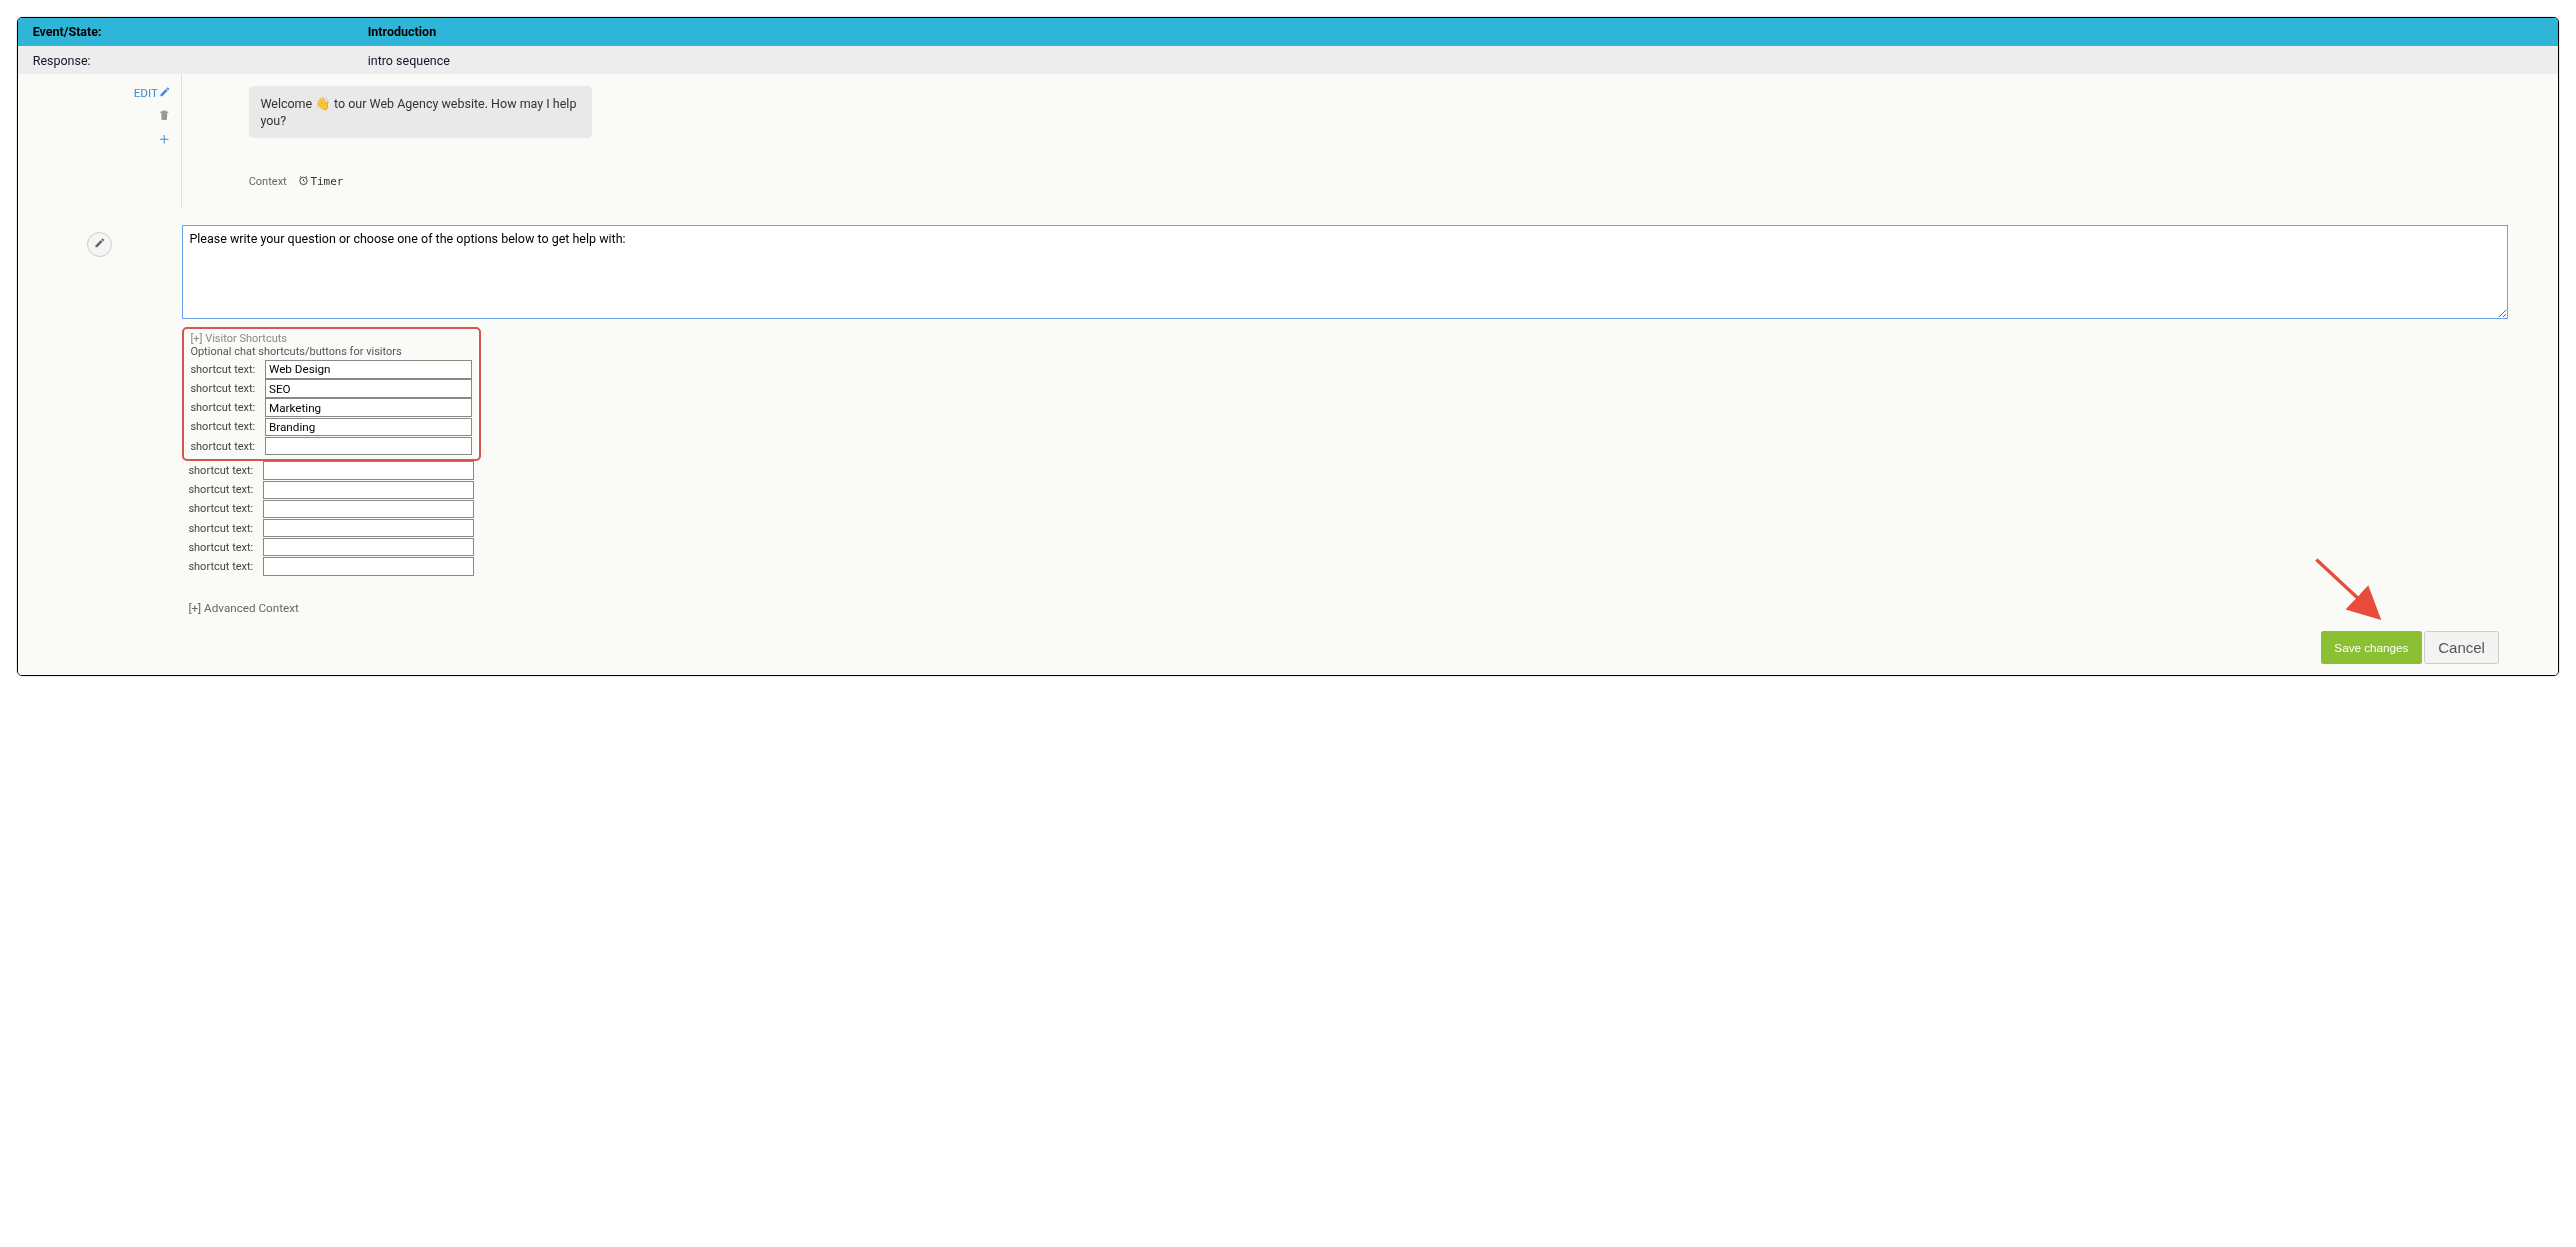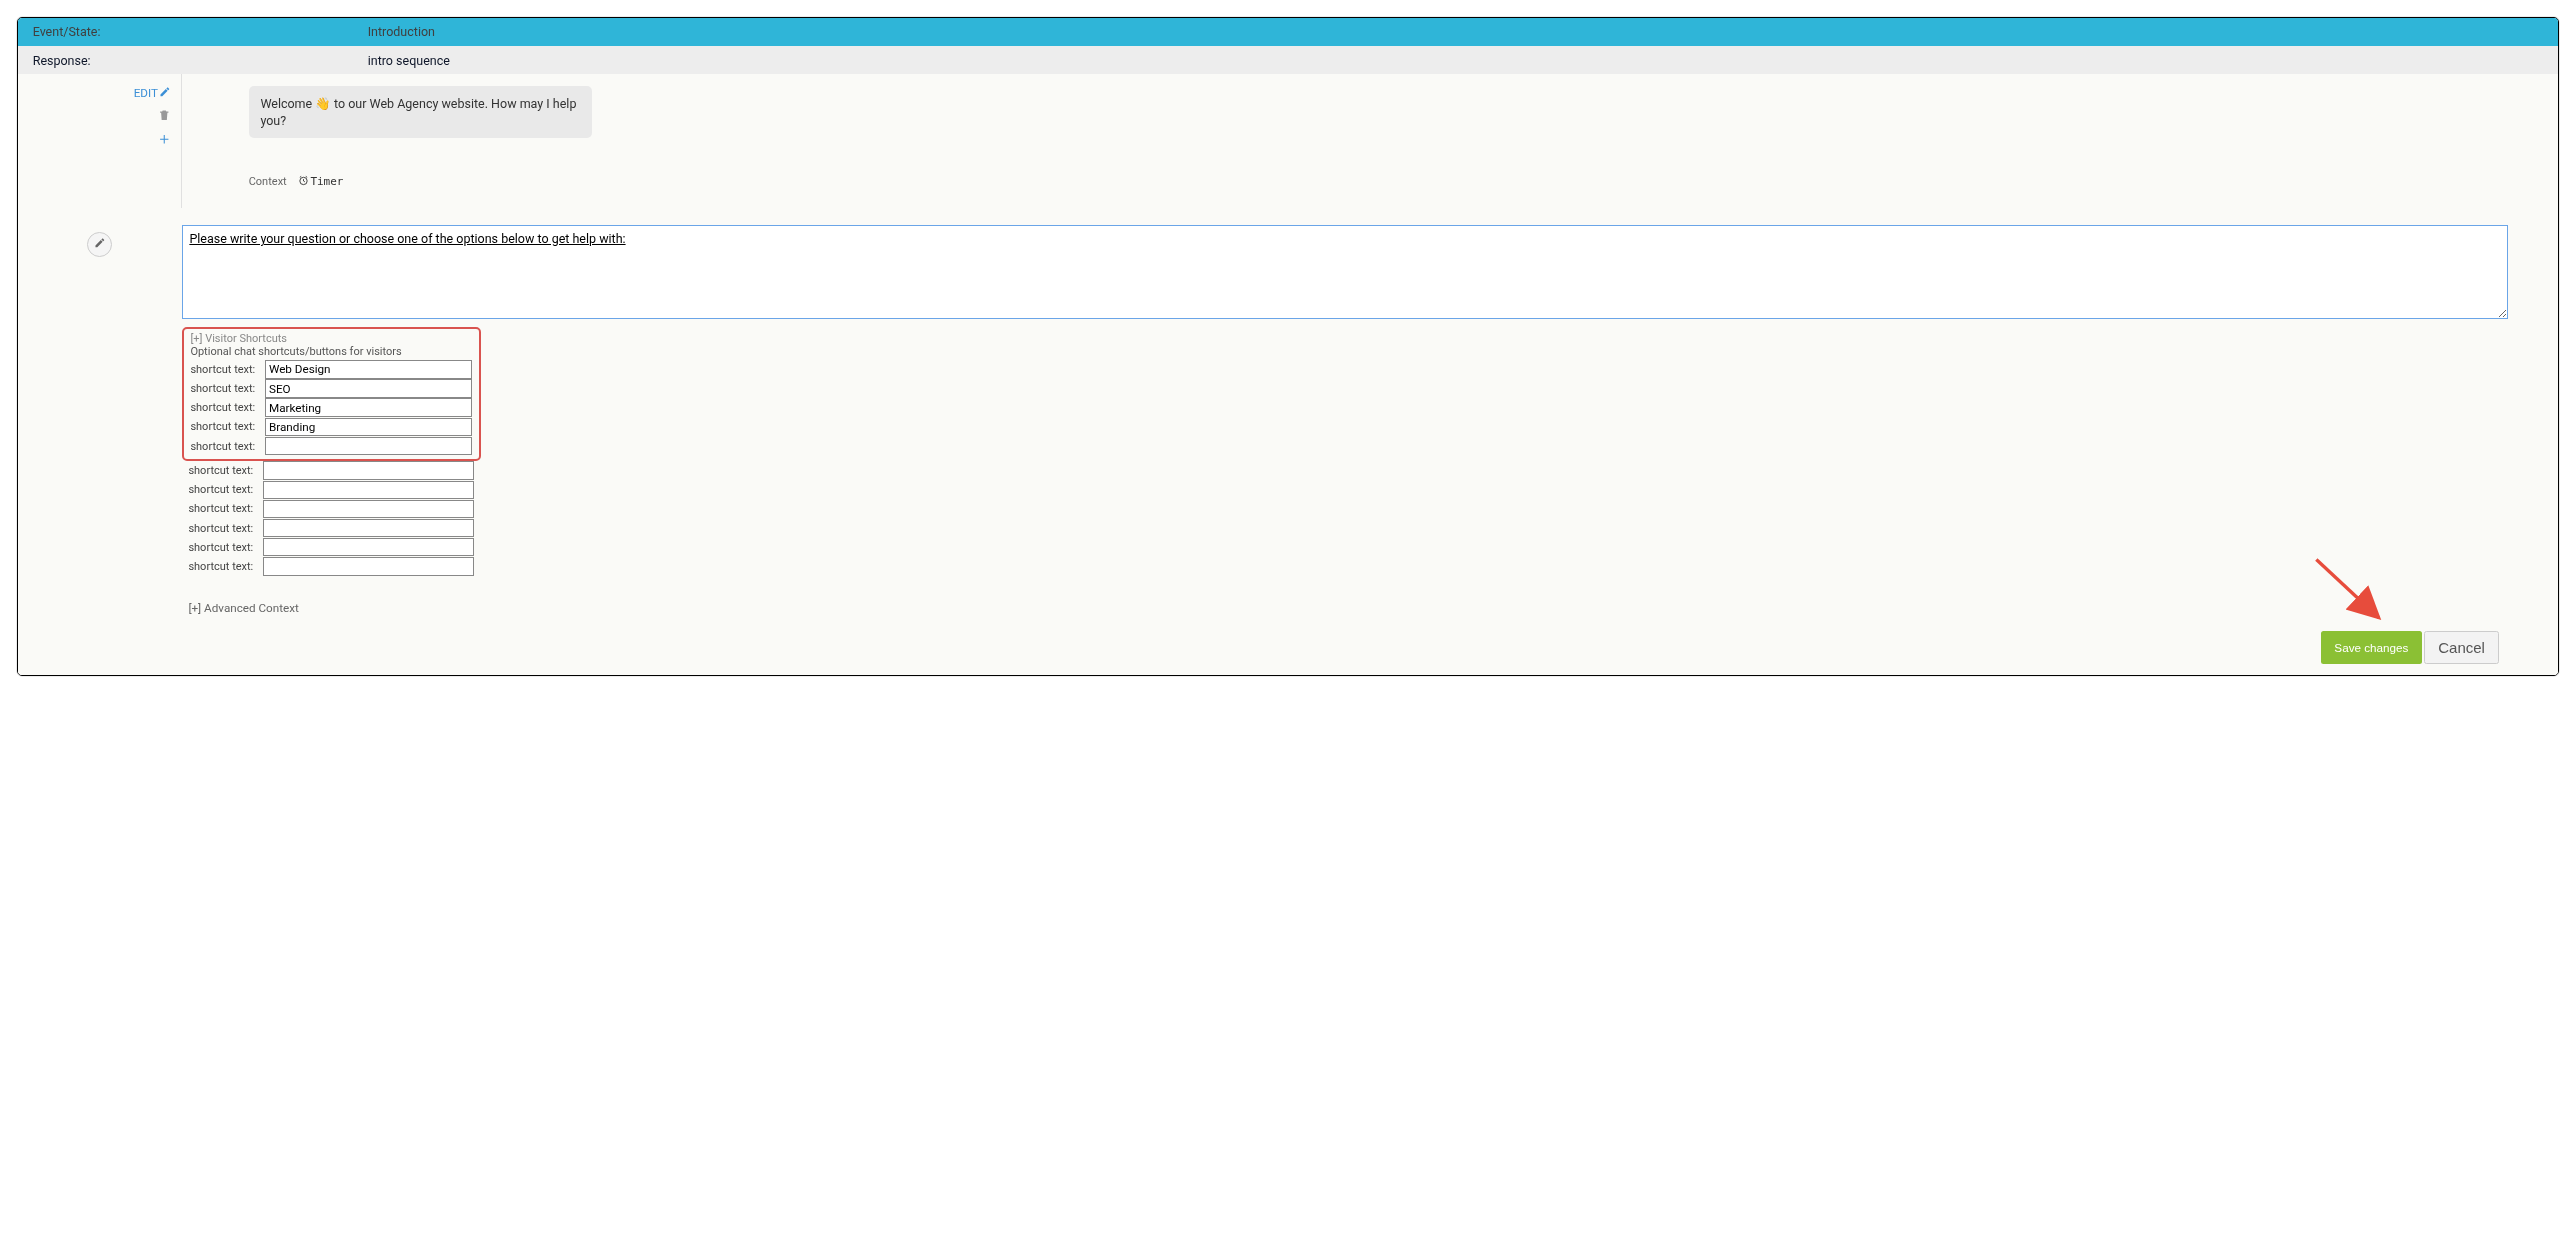--- a/index.html
+++ b/index.html
@@ -16,22 +16,22 @@
     box-shadow: 0 0 0 0.8px rgba(0,0,0,0.1);
   }
   .header-row {
     display: flex;
     align-items: center;
     padding: 6.7px 15px;
     font-size: 12.5px;
   }
   .header-event {
     background: #2fb5d8;
-    color: #404040;
-    font-weight: 400;
+    color: #000000;
+    font-weight: 700;
   }
   .header-response {
     background: #ededed;
     color: #0f172a;
   }
   .header-label {
     width: 335px;
     flex-shrink: 0;
   }
   .header-value {
@@ -122,21 +122,20 @@
   .main-textarea {
     width: 100%;
     height: 94px;
     border: 0.8px solid #6aa5e8;
     padding: 5px 6.7px;
     font-size: 12.5px;
     font-family: inherit;
     resize: both;
     outline: none;
     background: #fff;
-    text-decoration: underline;
   }
   .shortcuts-block {
     margin-top: 5px;
   }
   .red-box {
     border: 2.5px solid #d9534f;
     border-radius: 5px;
     padding: 3.3px 6.7px 3.3px 6.7px;
     width: 299px;
   }

